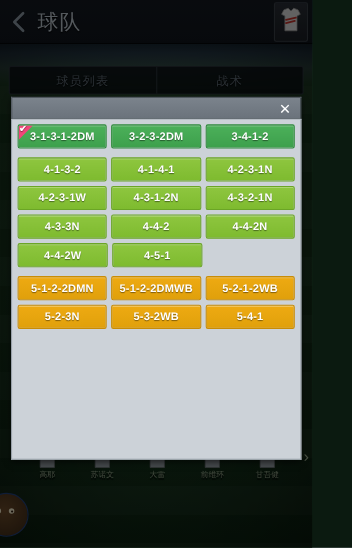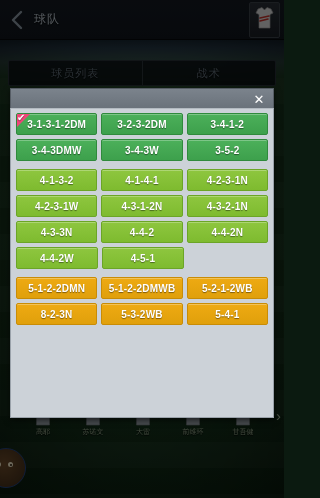--- a/index.html
+++ b/index.html
@@ -39,21 +39,21 @@
     z-index: 20;
   }
   #back-btn {
     width: 34px; height: 40px;
     display: flex; align-items: center; justify-content: center;
     cursor: pointer;
   }
   #back-btn svg { display:block; }
   #page-title {
     color: #b9c3cc;
-    font-size: 12px;
+    font-size: 19px;
     letter-spacing: 1px;
     text-shadow: 0 1px 1px #000;
   }
   #kit-btn {
     position: absolute; right: 4px; top: 2px;
     width: 31px; height: 36px;
     background: linear-gradient(180deg,#2a2f36,#1a1e24);
     border: 1px solid #3a4048;
     border-radius: 2px;
     display: flex; align-items: center; justify-content: center;
@@ -371,31 +371,20 @@
           </div>
           <span>3-1-3-1-2DM</span>
         </div>
         <div class="cell g3">
           <span>3-2-3-2DM</span>
         </div>
         <div class="cell g3">
           <span>3-4-1-2</span>
         </div>
       </div>
-      <div class="grid-row">
-        <div class="cell g3">
-          <span>3-4-3DMW</span>
-        </div>
-        <div class="cell g3">
-          <span>3-4-3W</span>
-        </div>
-        <div class="cell g3">
-          <span>3-5-2</span>
-        </div>
-      </div>
     </div>
 
     <div class="group-gap"></div>
 
     <div class="grid-group">
       <div class="grid-row">
         <div class="cell g4">
           <span>4-1-3-2</span>
         </div>
         <div class="cell g4">
@@ -447,21 +436,21 @@
         </div>
         <div class="cell g5">
           <span>5-1-2-2DMWB</span>
         </div>
         <div class="cell g5">
           <span>5-2-1-2WB</span>
         </div>
       </div>
       <div class="grid-row">
         <div class="cell g5">
-          <span>8-2-3N</span>
+          <span>5-2-3N</span>
         </div>
         <div class="cell g5">
           <span>5-3-2WB</span>
         </div>
         <div class="cell g5">
           <span>5-4-1</span>
         </div>
       </div>
     </div>
 

